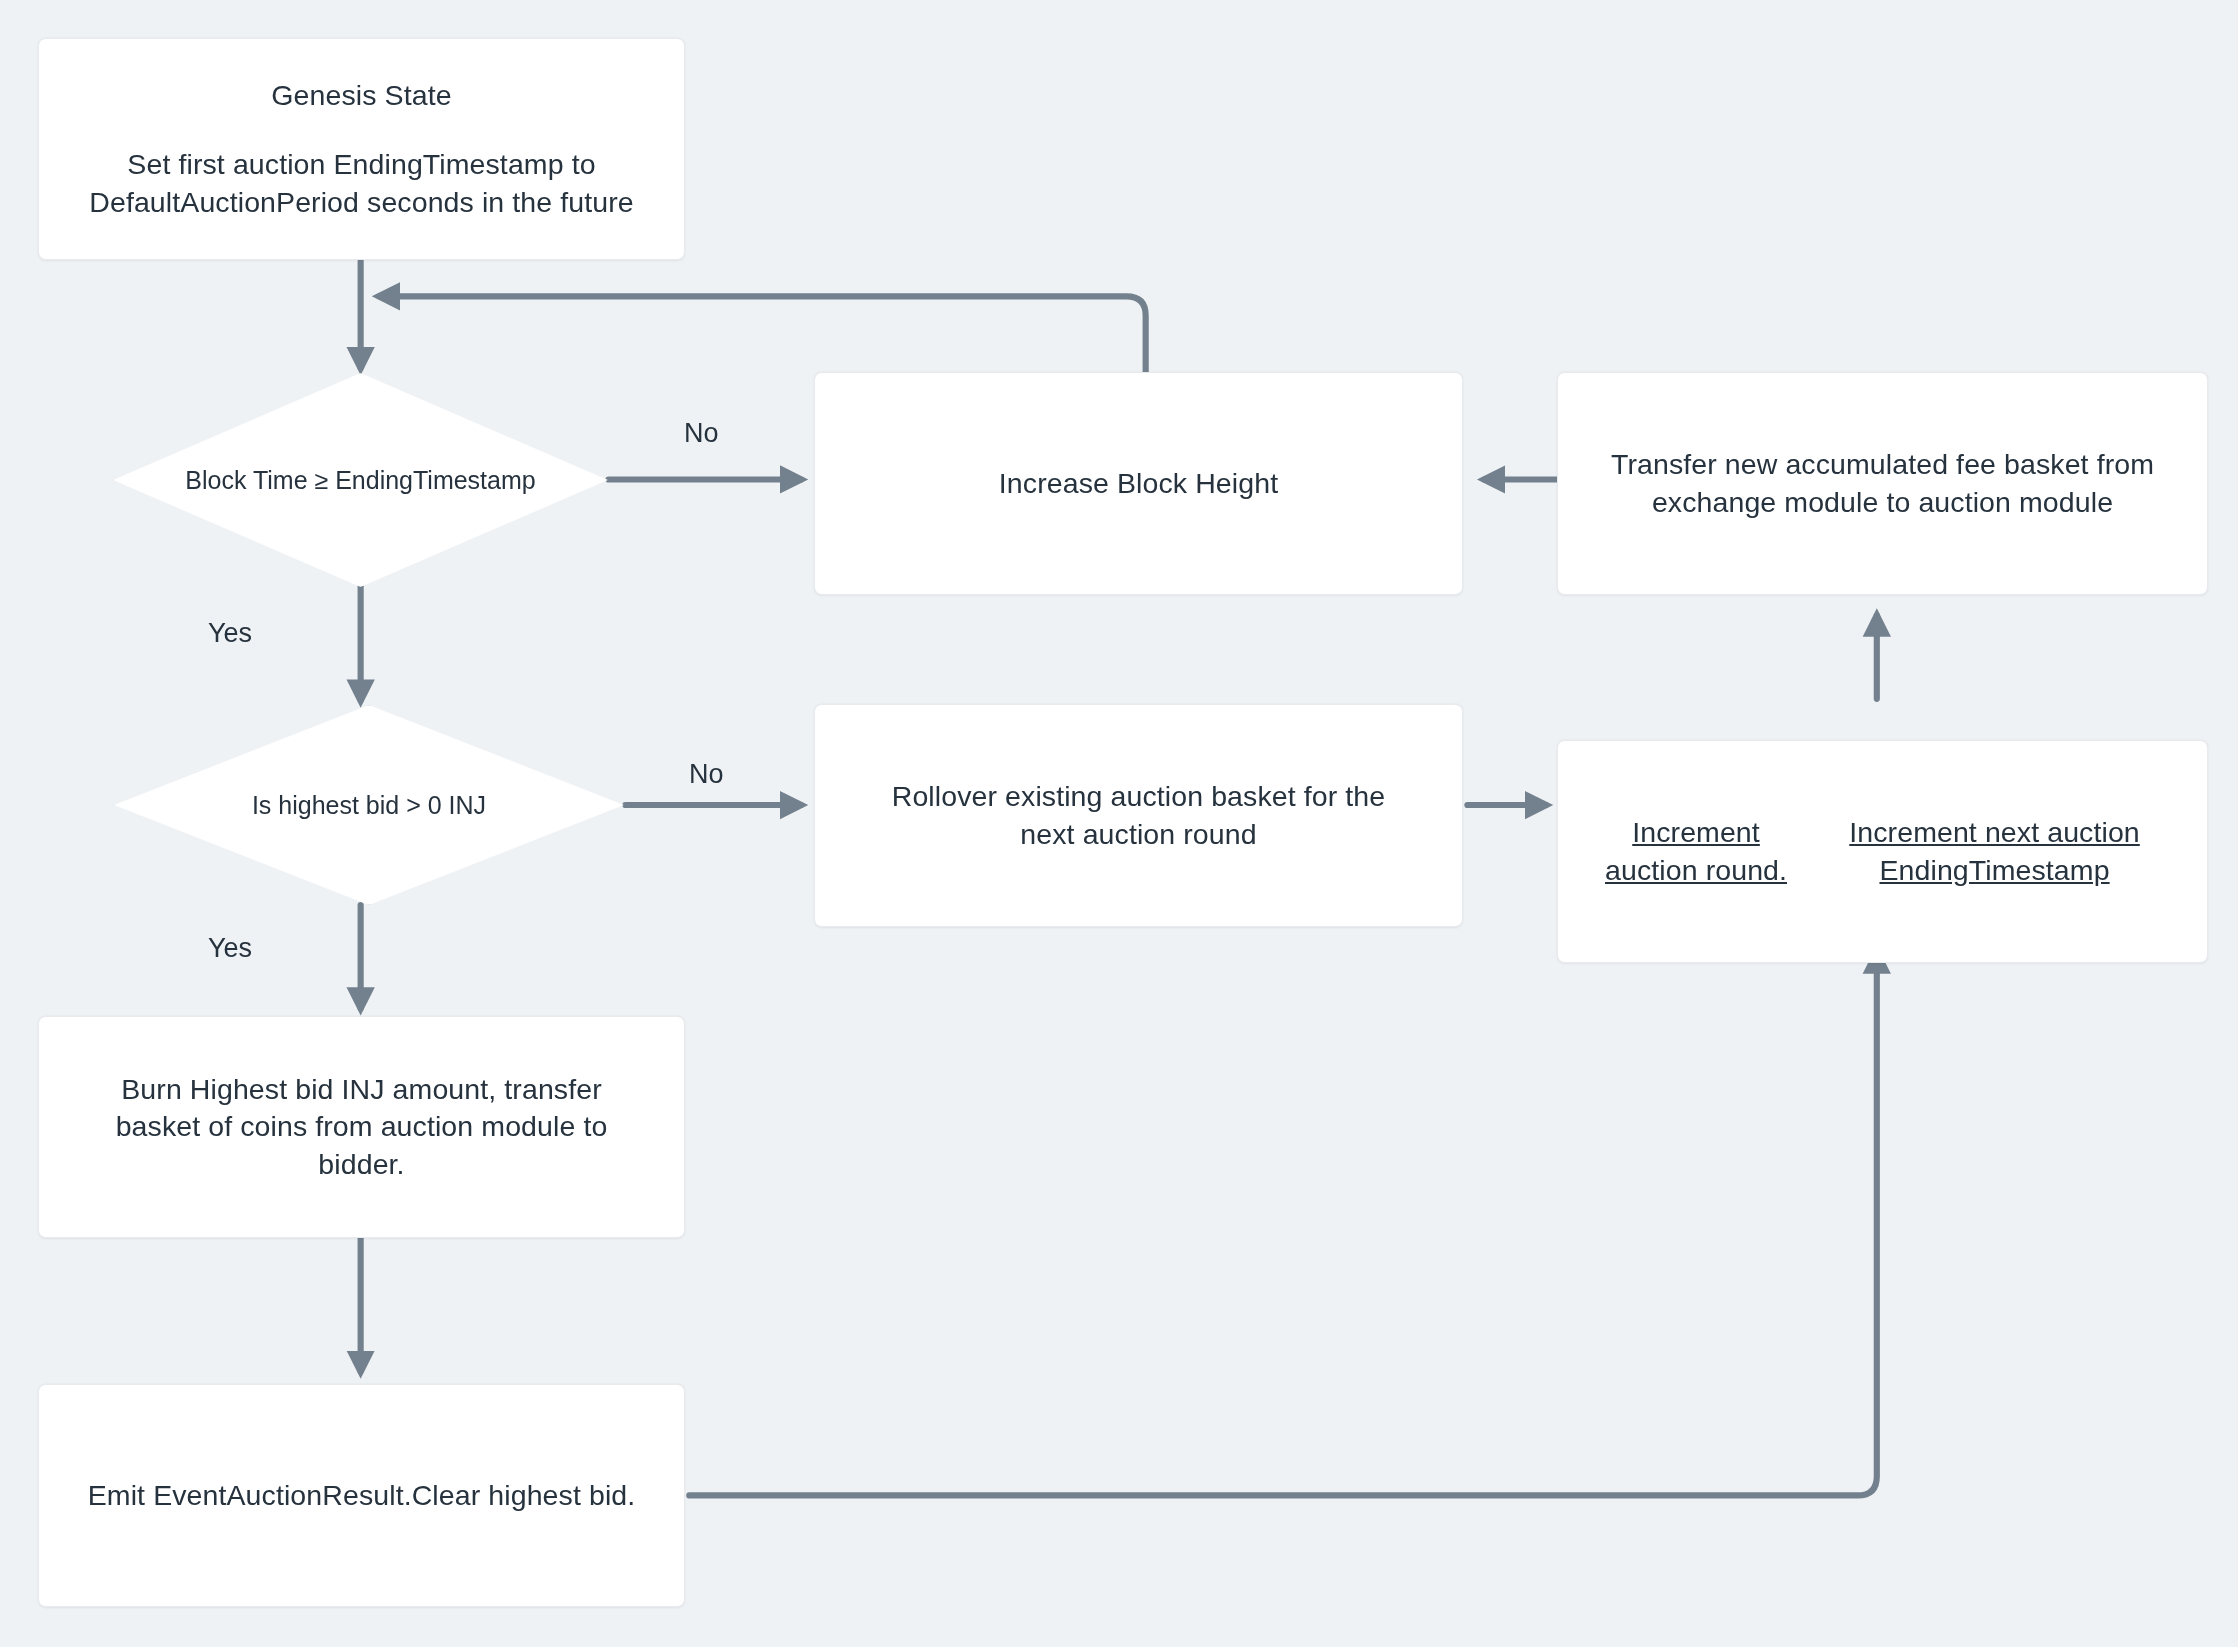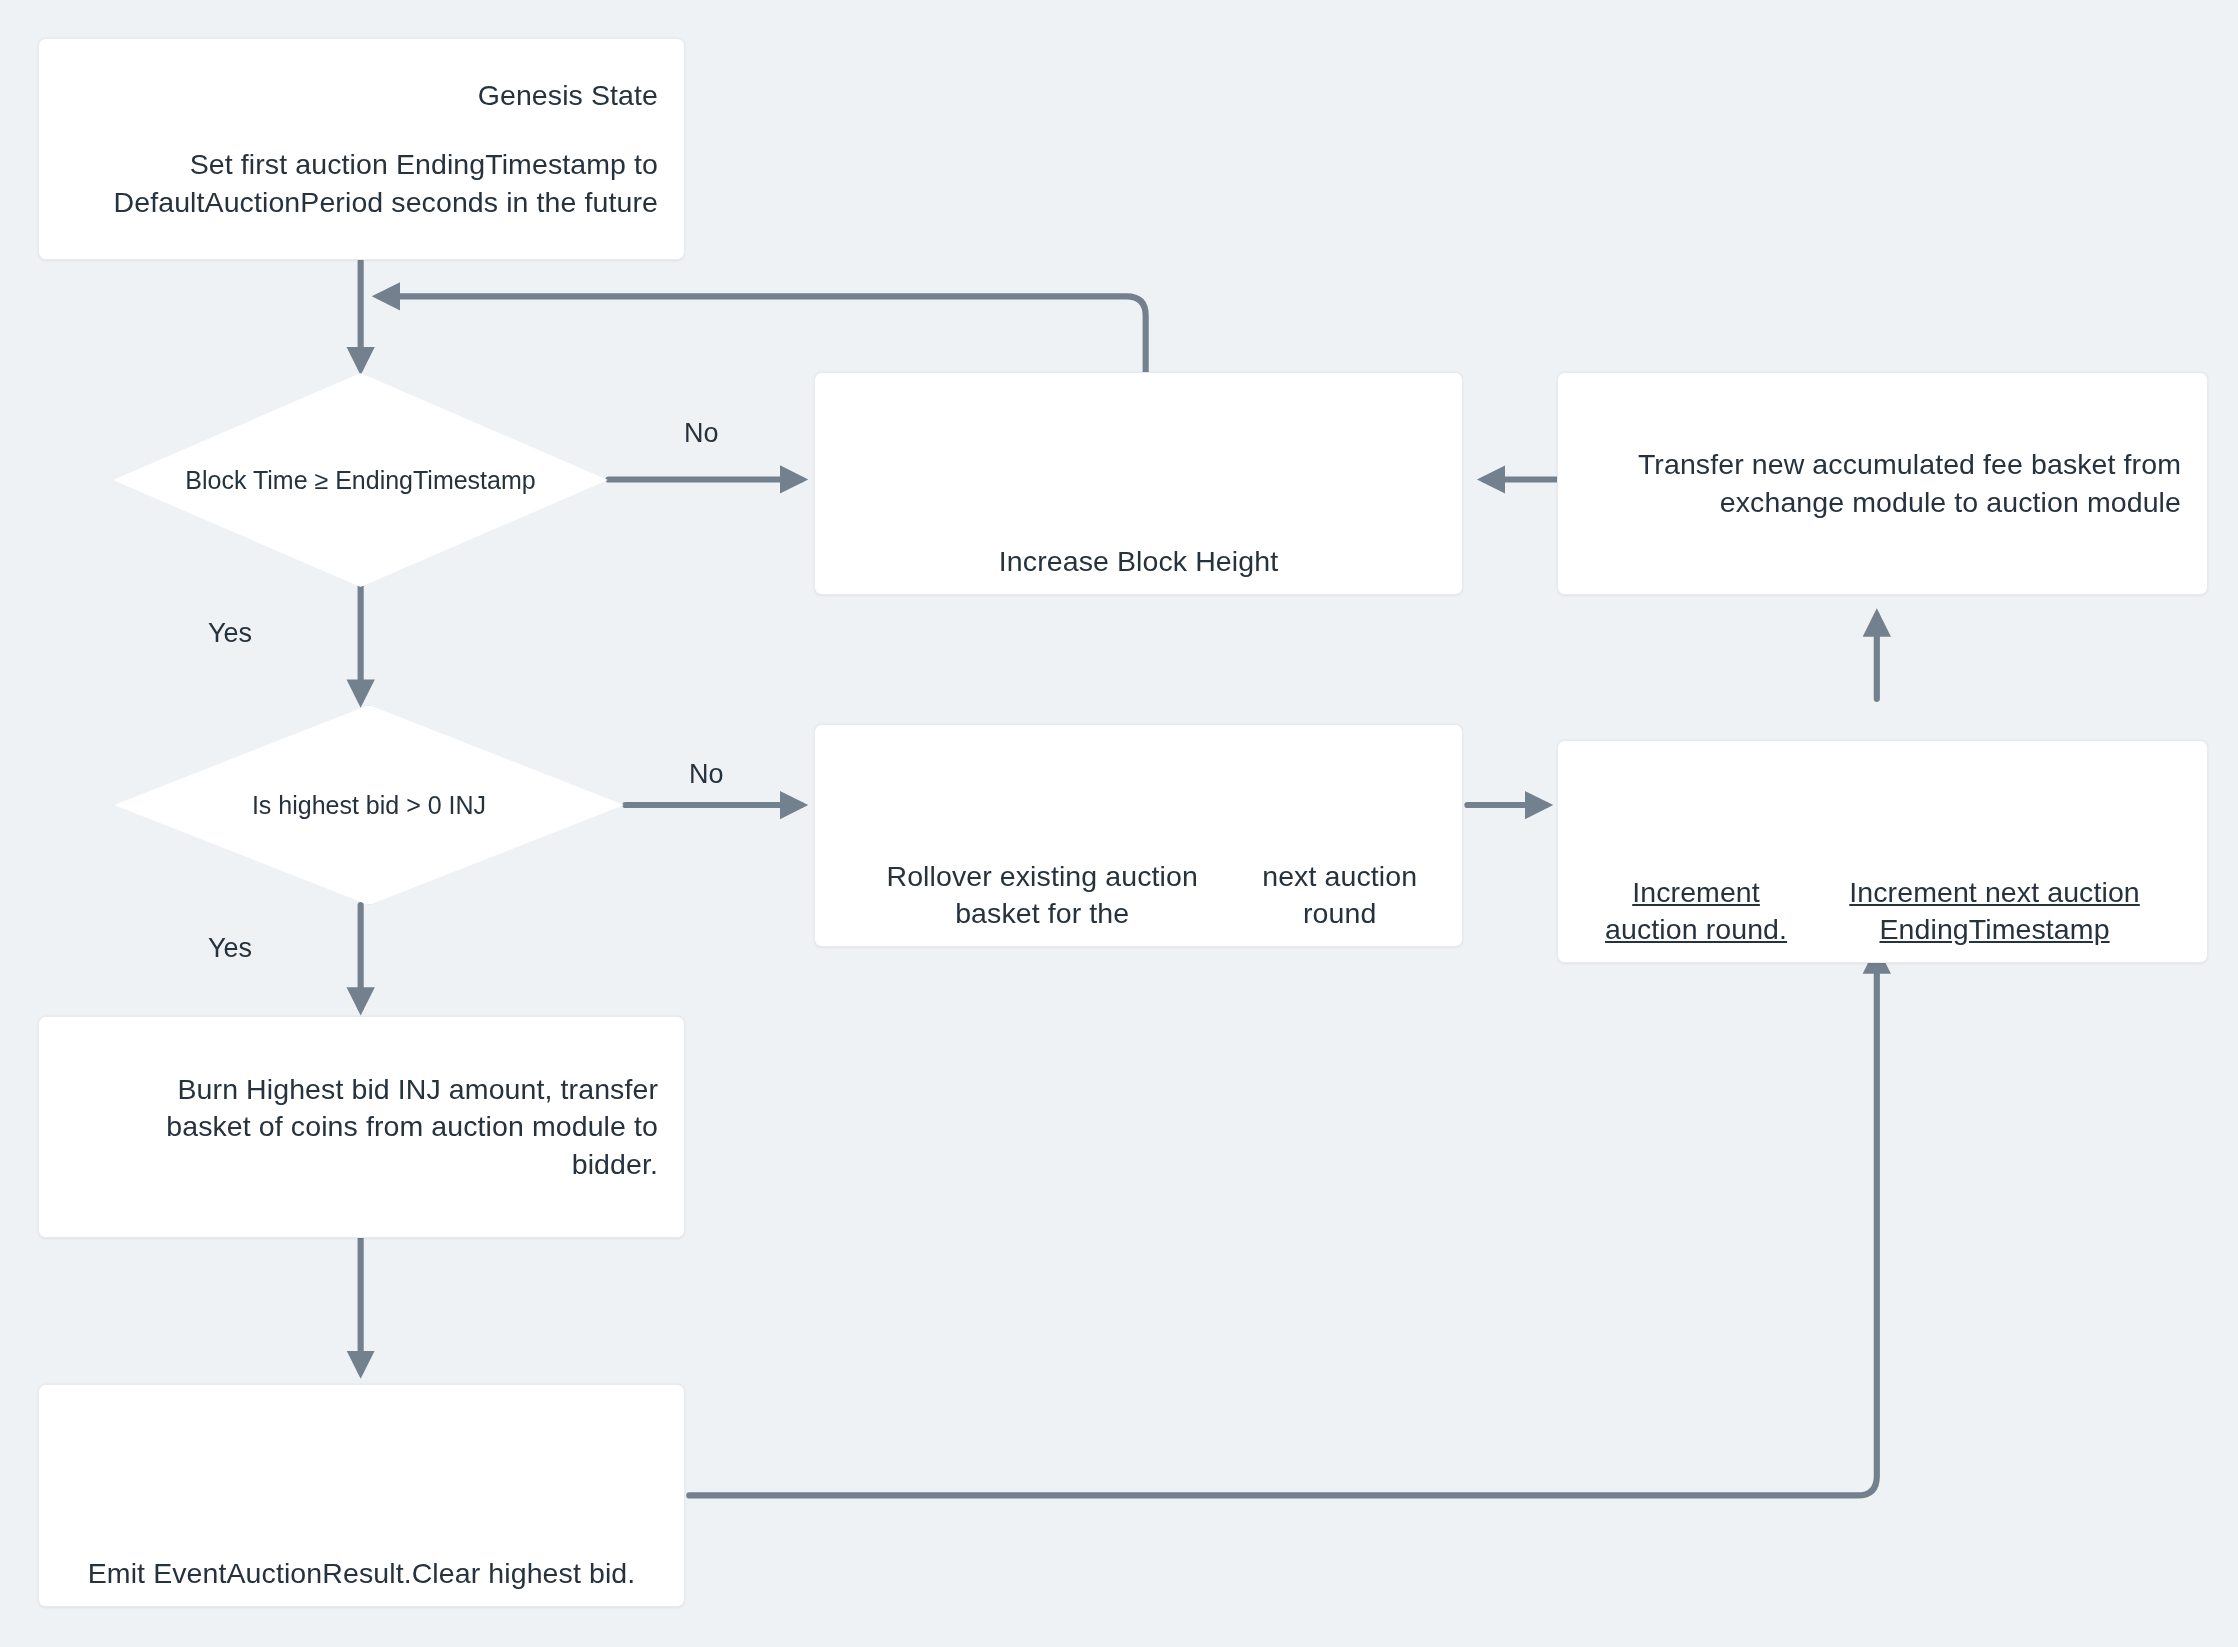--- a/index.html
+++ b/index.html
@@ -13,21 +13,21 @@
     width: 2239px;
     height: 1647px;
     background: #eff2f5;
     font-family: "Liberation Sans", "DejaVu Sans", sans-serif;
     overflow: hidden;
   }
   .node {
     position: absolute;
     box-sizing: border-box;
     display: flex;
-    align-items: flex-end;
+    align-items: center;
     justify-content: center;
     text-align: center;
     color: #26323d;
   }
   .box {
     background: #ffffff;
     border-radius: 7.7px;
     border: 0.8px solid #e8eaed;
     box-shadow: 0 0.8px 2.3px rgba(40,55,70,0.08);
     padding: 14px 26px;
@@ -137,21 +137,21 @@
   <div class="node box" style="left:1557px; top:372px; width:651px; height:223px; flex-direction:column;">
     <div>Transfer new accumulated fee basket from</div>
     <div>exchange module to auction module</div>
   </div>
 
   <div class="diamond-wrap" style="left:114px; top:705px; width:510px; height:200px;">
     <div class="diamond-shape"></div>
     <div class="diamond-label">Is highest bid &gt; 0 INJ</div>
   </div>
 
-  <div class="node box" style="left:814px; top:724px; width:649px; height:223px; flex-direction:row;">
+  <div class="node box" style="left:814px; top:704px; width:649px; height:223px; flex-direction:column;">
     <div>Rollover existing auction basket for the</div>
     <div>next auction round</div>
   </div>
 
   <div class="node box" style="left:1557px; top:740px; width:651px; height:223px; flex-direction:row;text-decoration:underline;">
     <div>Increment auction round.</div>
     <div>Increment next auction EndingTimestamp</div>
   </div>
 
   <div class="node box" style="left:38px; top:1016px; width:647px; height:222px; flex-direction:column;">

